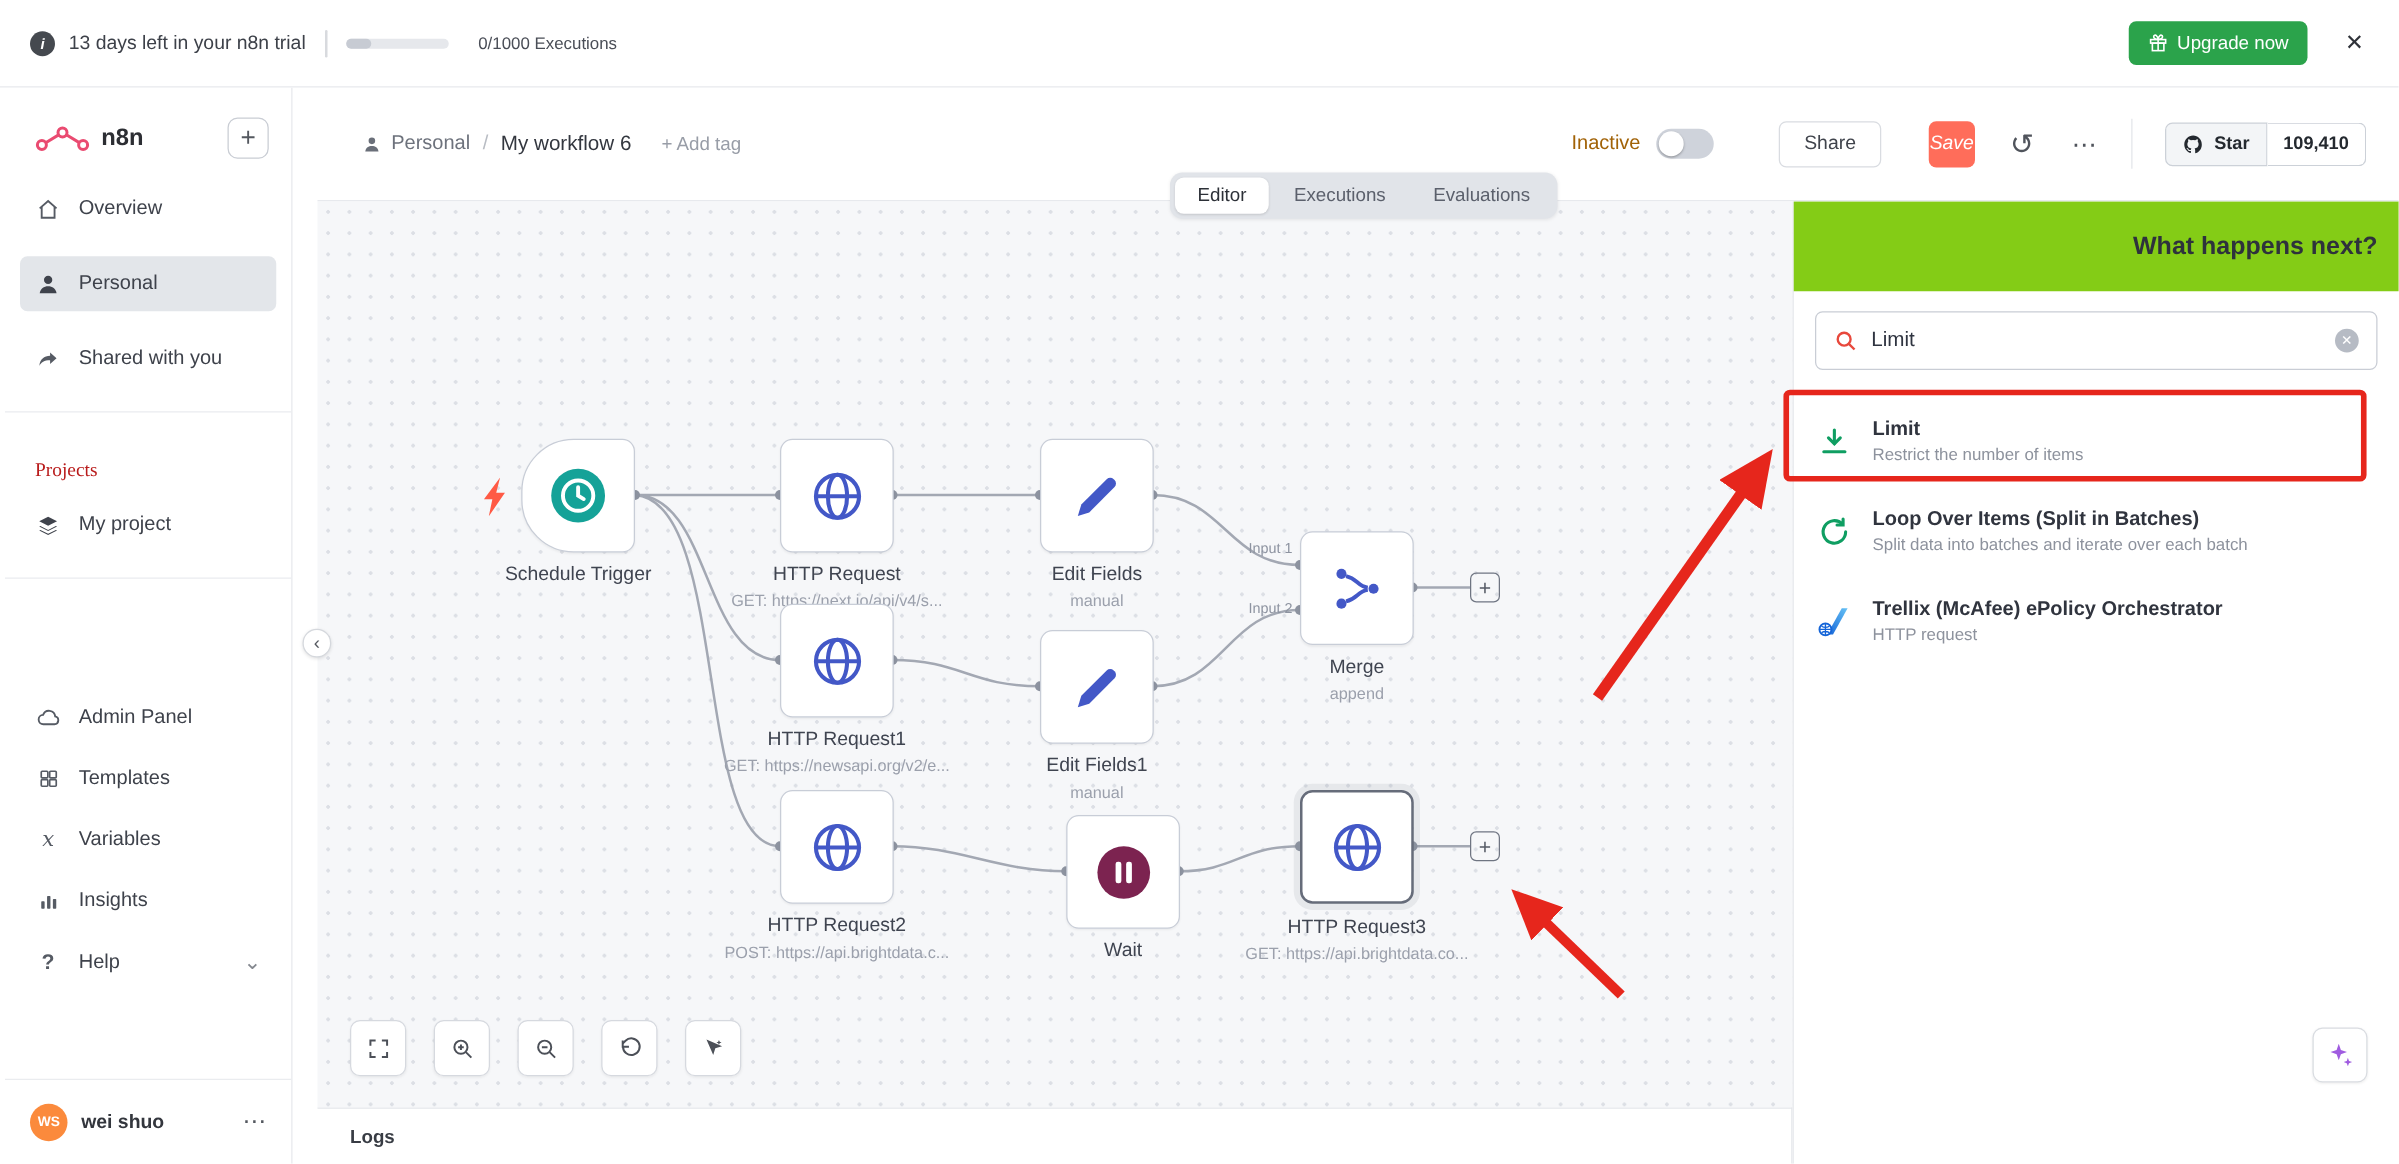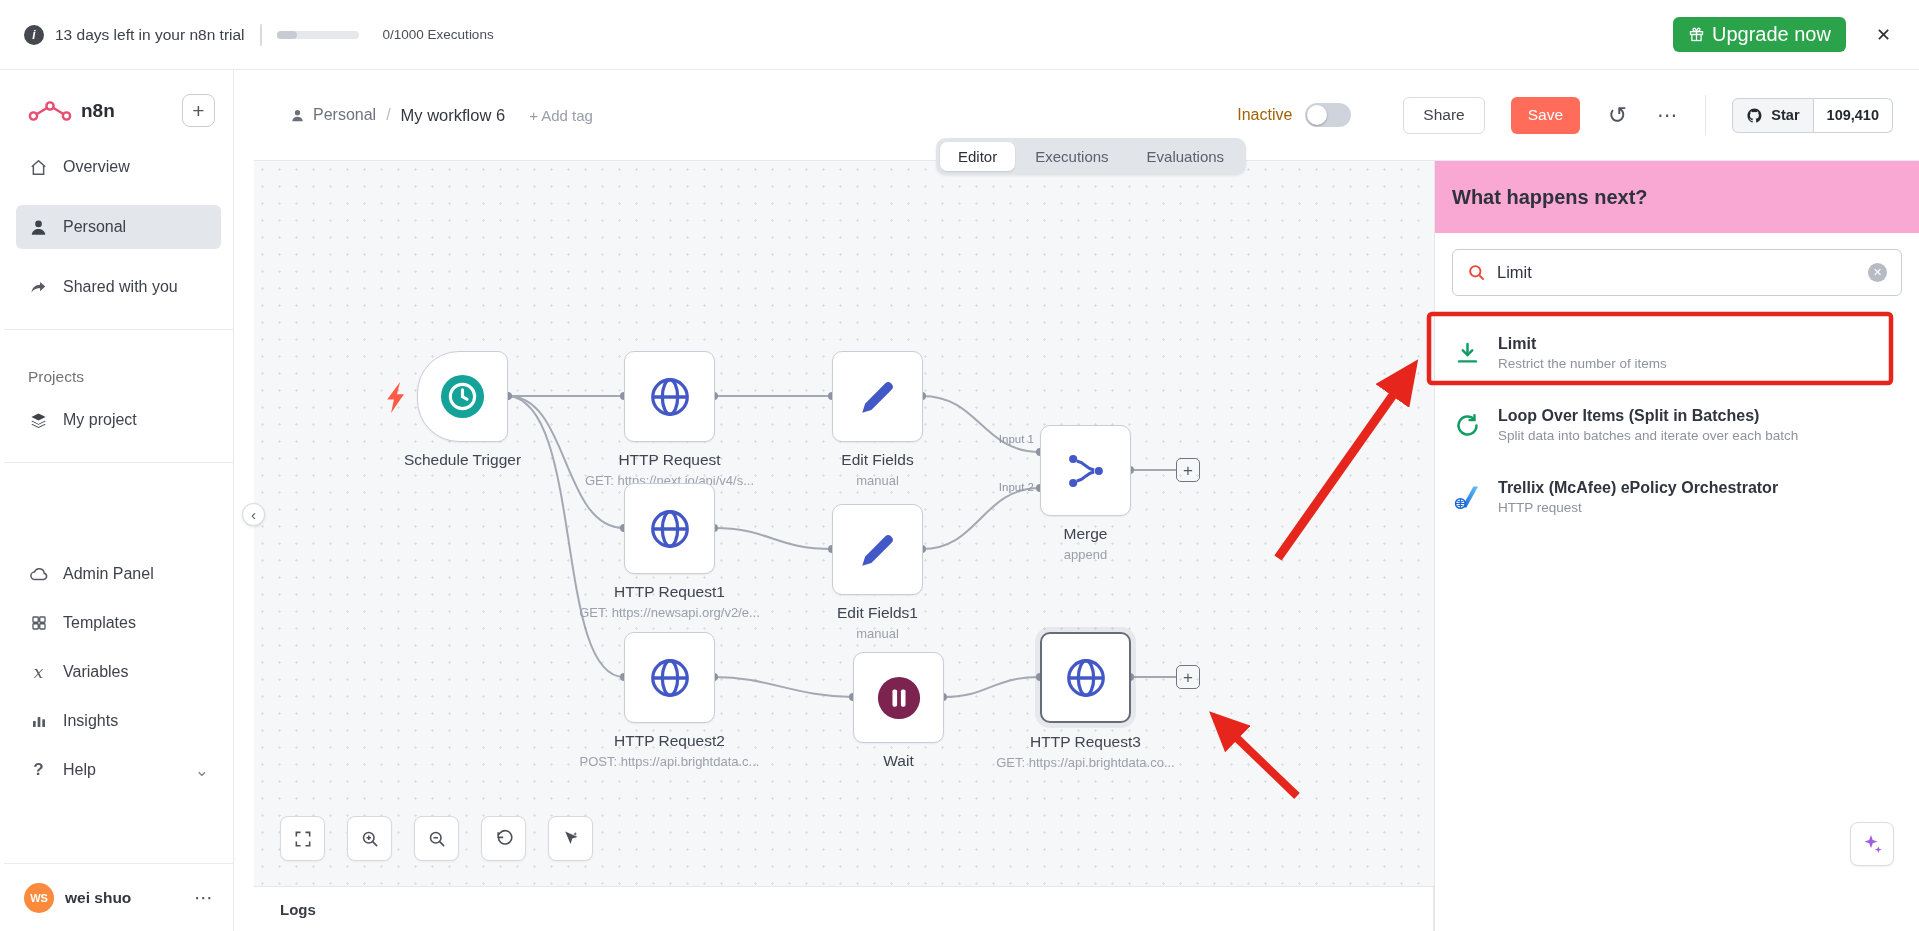--- a/index.html
+++ b/index.html
@@ -11,38 +11,38 @@
   .topbar { position:absolute; left:0; top:0; width:1919px; height:70px; background:#fff;
             border-bottom:1px solid #e7e9ed; display:flex; align-items:center; padding:0 24px; z-index:20; }
   .info-badge { width:20px; height:20px; border-radius:50%; background:#45494f; color:#fff;
                 display:flex; align-items:center; justify-content:center; font-size:12px; font-weight:bold; font-style:italic; }
   .trial-text { margin-left:11px; font-size:15.5px; color:#3d4149; }
   .vdiv { width:2px; height:22px; background:#d8dade; margin:0 15px; border-radius:1px; }
   .progress-track { width:82px; height:8px; border-radius:4px; background:#e6e8ec; position:relative; }
   .progress-knob { position:absolute; left:0; top:0; width:20px; height:8px; border-radius:4px; background:#c7cbd3; }
   .exec-count { margin-left:24px; font-size:13.5px; color:#4a4e57; }
   .upgrade-btn { margin-left:auto; height:35px; padding:0 15px; border:none; border-radius:6px;
-                 background:#2ba34b; color:#fff; font-size:20px; font-weight:500;
+                 background:#2ba34b; color:#fff; font-size:15px; font-weight:500;
                  display:flex; align-items:center; gap:7px; cursor:pointer; }
   .close-x { margin-left:30px; margin-right:4px; font-size:18px; color:#2f3239; cursor:pointer; }
 
   
   .sidebar { position:absolute; left:4px; top:70px; bottom:0; width:230px; background:#fff;
              border-right:1px solid #e7e9ed; z-index:15; display:flex; flex-direction:column; }
   .logo-row { display:flex; align-items:center; padding:24px 18px 10px 24px; }
   .brand-name { font-size:19px; font-weight:bold; color:#2c2e33; margin-left:9px; }
   .new-wf-btn { margin-left:auto; width:33px; height:33px; border:1px solid #c9cdd4; border-radius:8px;
                 background:#fff; color:#54585f; font-size:21px; line-height:1;
                 display:flex; align-items:center; justify-content:center; cursor:pointer; }
   .side-item { display:flex; align-items:center; gap:14px; height:44px; margin:8px 12px; padding:0 12px;
                border-radius:6px; font-size:16px; color:#3e424b; cursor:pointer; }
   .side-item.active { background:#e3e6ea; font-weight:500; }
   .side-icon { width:21px; display:flex; justify-content:center; flex:none; }
   .side-divider { height:1px; background:#eaecef; margin:12px 0; }
-  .section-label { padding:0 24px; font-size:15.5px; color:#737373; margin:26px 0 4px; }
+  .section-label { padding:0 24px; font-size:15.5px; color:#b91c1c; margin:26px 0 4px;font-family:Liberation Serif, serif; }
   .tools-group { margin-top:72px; }
   .tool-item { height:44px; margin:5px 12px; }
   .help-chevron { margin-left:auto; color:#84888f; font-size:17px; }
   .user-row { margin-top:auto; border-top:1px solid #eaecef; height:68px; display:flex; align-items:center;
               padding:0 18px 0 20px;text-align:right; }
   .avatar { width:30px; height:30px; border-radius:50%; background:#fb8a3c; color:#fff; font-size:11px;
             font-weight:bold; display:flex; align-items:center; justify-content:center; }
   .user-name { margin-left:11px; font-size:15.5px; font-weight:600; color:#33363d; }
   .user-menu { margin-left:auto; color:#54585f; font-size:19px; letter-spacing:2px; cursor:pointer; }
   .collapse-handle { position:absolute; left:242px; top:503px; width:23px; height:23px; border-radius:50%;
@@ -60,22 +60,22 @@
   .crumb-sep { margin:0 10px; color:#b8bcc3; font-size:16px; }
   .wf-name { font-size:16.5px; color:#33373f; cursor:pointer; }
   .add-tag { margin-left:24px; font-size:15px; color:#989da7; cursor:pointer; }
   .header-right { margin-left:auto; display:flex; align-items:center; }
   .status-label { font-size:16px; color:#a16207; margin-right:13px; }
   .toggle { width:46px; height:24px; border-radius:12px; background:#cfd3db; position:relative; cursor:pointer; }
   .toggle-knob { position:absolute; left:2px; top:2px; width:20px; height:20px; border-radius:50%;
                  background:#fff; box-shadow:0 1px 2px rgba(0,0,0,.3); }
   .share-btn { margin-left:52px; height:37px; padding:0 19px; background:#fff; border:1px solid #d9dce1;
                border-radius:6px; font-size:15.5px; color:#40444c; cursor:pointer; }
-  .save-btn { margin-left:26px; height:37px; padding:0 17px; background:#ff6d5a; border:none;
-              border-radius:6px; font-size:15.5px; font-weight:500; color:#fff; cursor:pointer; }
+  .save-btn { margin-left:38px; height:37px; padding:0 1px; background:#ff6d5a; border:none;
+              border-radius:6px; font-size:15.5px; font-weight:500; color:#fff; cursor:pointer;font-style:italic; }
   .hist-btn { margin-left:28px; font-size:23px; color:#50545c; cursor:pointer; line-height:1; }
   .dots-btn { margin-left:30px; font-size:20px; color:#50545c; letter-spacing:2px; cursor:pointer; }
   .header-vdiv { width:1px; height:40px; background:#e4e6ea; margin:0 26px; }
   .gh-badge { display:flex; height:35px; cursor:pointer; }
   .gh-star { display:flex; align-items:center; gap:8px; background:#f3f5f7; border:1px solid #ccd1d8;
              border-radius:6px 0 0 6px; padding:0 13px; font-size:14.5px; font-weight:600; color:#24292f; }
   .gh-count { display:flex; align-items:center; background:#fff; border:1px solid #ccd1d8; border-left:none;
               border-radius:0 6px 6px 0; padding:0 13px; font-size:14.5px; font-weight:600; color:#24292f; }
 
   
@@ -111,22 +111,22 @@
                  display:flex; align-items:center; gap:10px; cursor:pointer; box-shadow:0 1px 3px rgba(0,0,0,.15); }
 
   
   .logsbar { position:absolute; left:254px; bottom:0; width:1180px; height:45px; background:#fff;
              border-top:1px solid #e4e6ea; border-right:1px solid #e4e6ea; display:flex; align-items:center;
              padding-left:26px; font-size:15px; font-weight:600; color:#383c44; z-index:8; cursor:pointer; }
 
   
   .right-panel { position:absolute; left:1434px; top:161px; right:0; bottom:0; background:#fff;
                  border-left:1px solid #e4e6ea; z-index:9; }
-  .panel-head { height:72px; background:#f9a8d4; display:flex; align-items:center; padding:0 17px;
-                font-size:20px; font-weight:bold; color:#2e323c; }
+  .panel-head { height:72px; background:#84cc16; display:flex; align-items:center; padding:0 17px;
+                font-size:20px; font-weight:bold; color:#2e323c;justify-content:flex-end; }
   .search-wrap { margin:16px 17px 14px; height:47px; border:1px solid #c9cdd5; border-radius:6px;
                  background:#fff; display:flex; align-items:center; padding:0 14px; gap:11px; }
   .search-input { border:none; outline:none; flex:1; font-size:16.5px; color:#2f3440; background:transparent; }
   .clear-btn { width:19px; height:19px; border-radius:50%; background:#b6bbc4; color:#fff; font-size:11px;
                display:flex; align-items:center; justify-content:center; cursor:pointer; flex:none; }
   .results { padding-top:10px; }
   .result-item { display:flex; align-items:center; gap:16px; padding:10px 17px; min-height:66px;
                  margin-bottom:6px; cursor:pointer; }
   .result-icon { width:30px; height:30px; flex:none; display:flex; align-items:center; justify-content:center; }
   .result-name { font-size:16px; font-weight:600; color:#30343e; margin-bottom:3px; }

